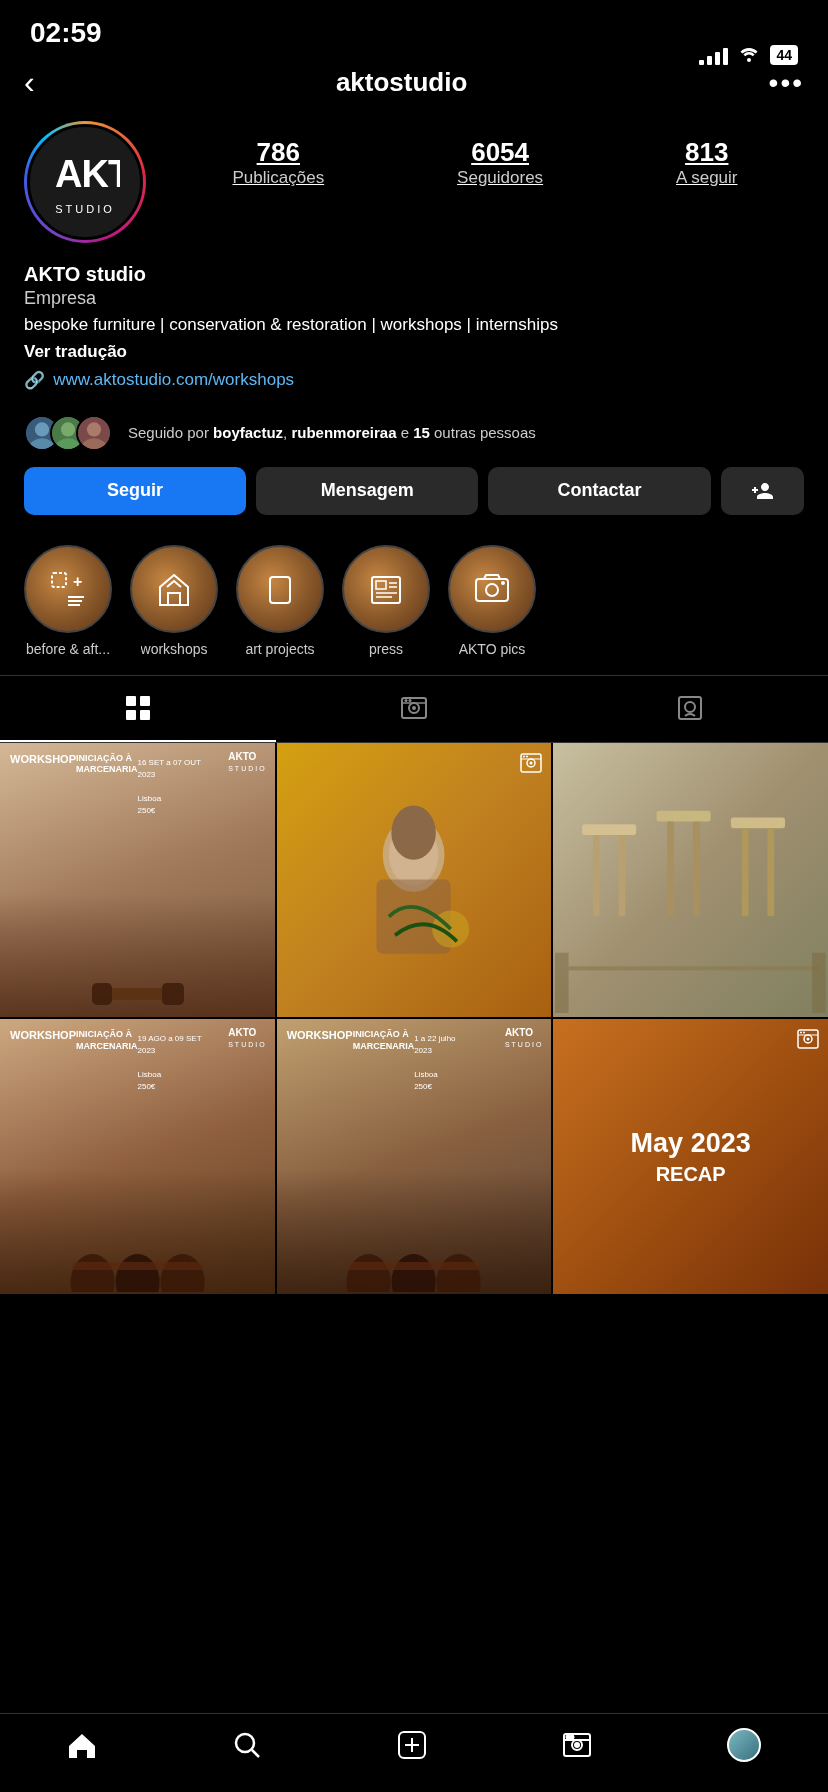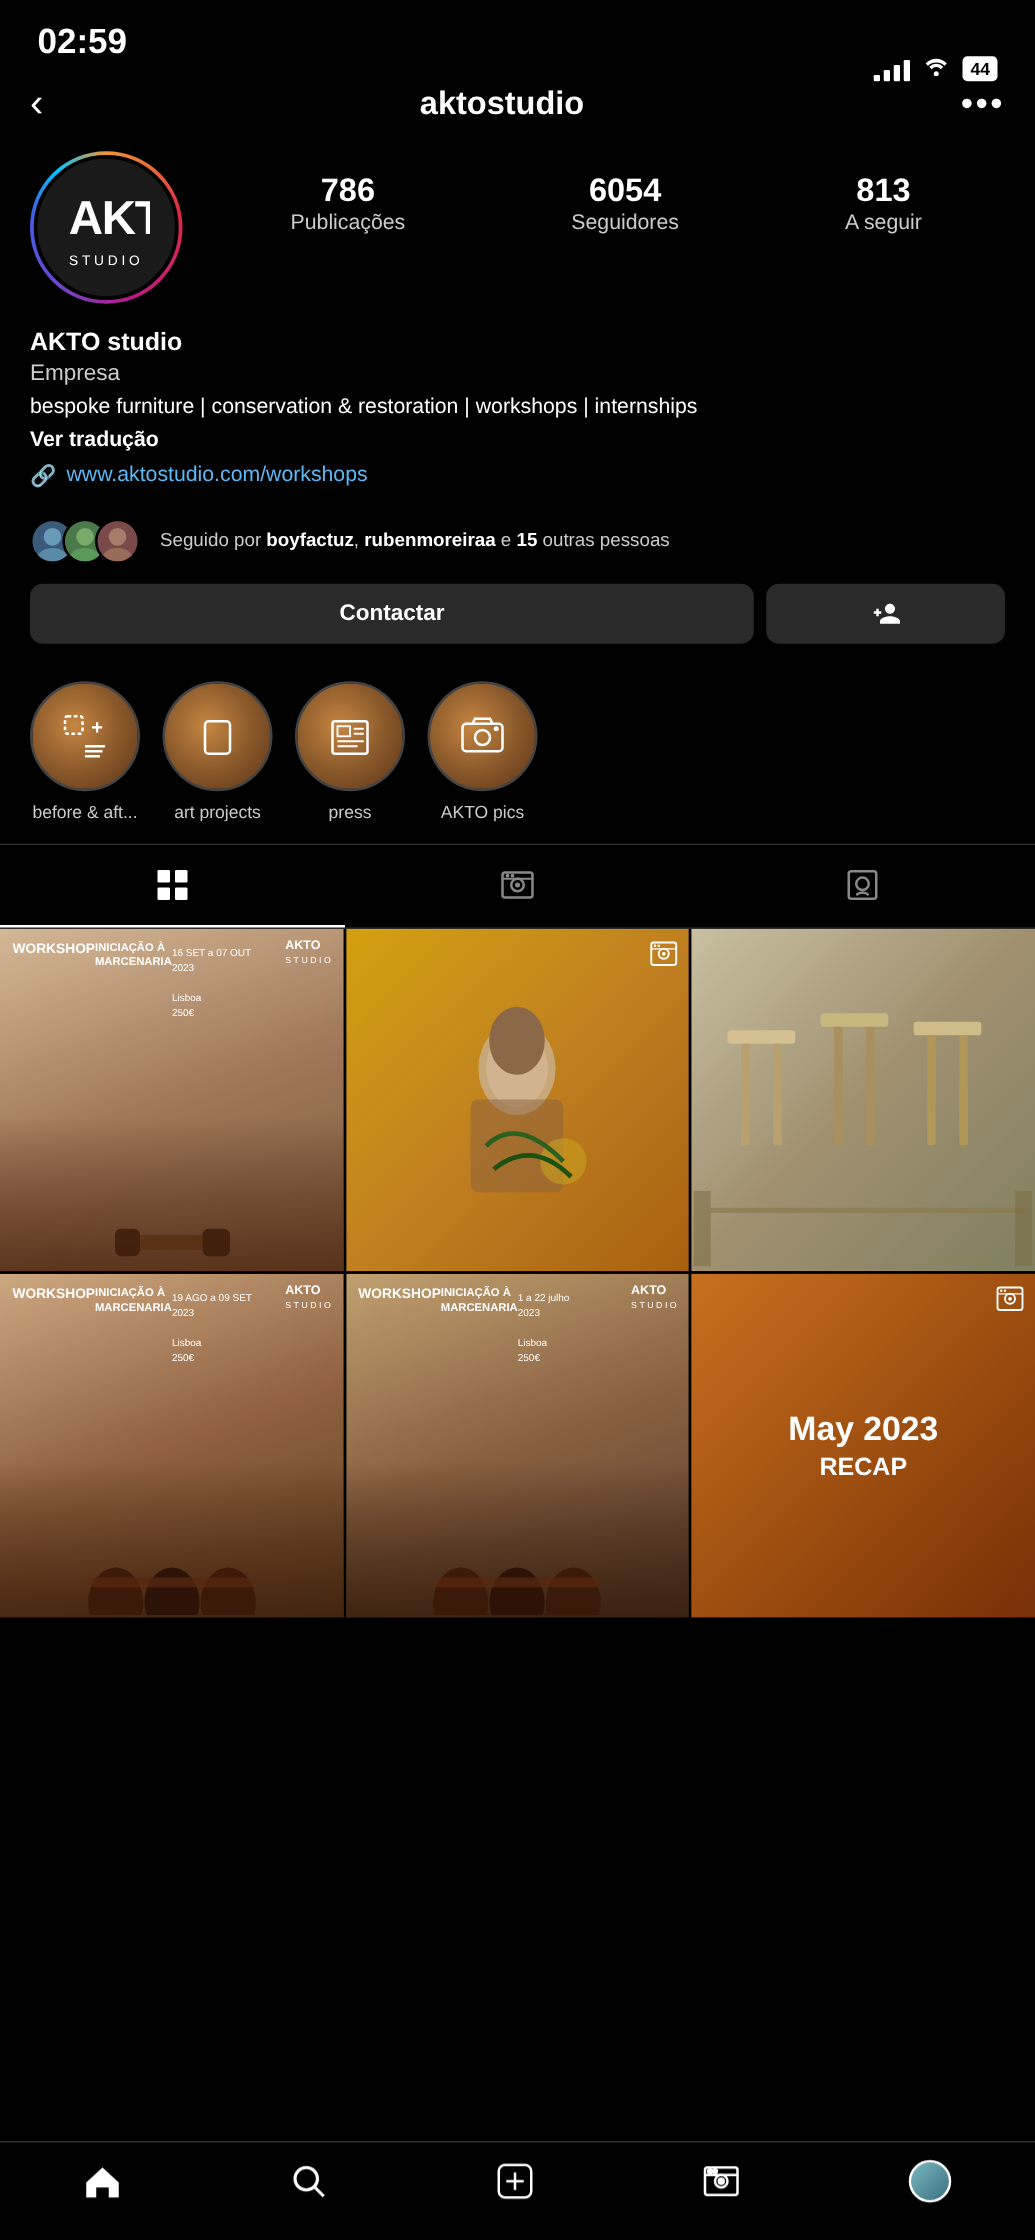--- a/index.html
+++ b/index.html
@@ -125,20 +125,21 @@
       font-weight: 300;
       letter-spacing: 3px;
     }
 
     .stats-container {
       flex: 1;
       display: flex;
       justify-content: space-around;
       align-items: center;
       padding-top: 16px;
+      text-decoration: underline;
     }
     .stat-item {
       text-align: center;
     }
     .stat-number {
       font-size: 26px;
       font-weight: 700;
       display: block;
     }
     .stat-label {
@@ -488,20 +489,22 @@
           <ellipse cx="18" cy="34" rx="14" ry="10" fill="#9a6a5a"></ellipse>
         </svg>
     </div>
   </div>
   <div class="followers-text">
     <span>Seguido por </span><strong>boyfactuz</strong>, <strong>rubenmoreiraa</strong> e <strong>15</strong><span> outras pessoas</span>
   </div>
 </div>
 
 <div class="action-buttons">
+  <button class="btn-follow">Seguir</button>
+  <button class="btn-secondary">Mensagem</button>
   <button class="btn-secondary">Contactar</button>
   <button class="btn-icon">
     <svg width="24" height="24" viewBox="0 0 24 24" fill="white">
       <path d="M15 12c2.2 0 4-1.8 4-4s-1.8-4-4-4-4 1.8-4 4 1.8 4 4 4zm-9-2V8H4v2H2v2h2v2h2v-2h2v-2H6zm9 4c-2.7 0-8 1.3-8 4v2h16v-2c0-2.7-5.3-4-8-4z"></path>
     </svg>
   </button>
 </div>
 
 <div class="highlights">
 
@@ -511,20 +514,30 @@
         <rect x="6" y="6" width="14" height="14" rx="2" stroke="white" stroke-width="2" fill="none" stroke-dasharray="3 2"></rect>
         <text x="27" y="20" fill="white" font-size="16" font-weight="bold">+</text>
         <line x1="22" y1="30" x2="38" y2="30" stroke="white" stroke-width="2"></line>
         <line x1="22" y1="34" x2="36" y2="34" stroke="white" stroke-width="2"></line>
         <line x1="22" y1="38" x2="34" y2="38" stroke="white" stroke-width="2"></line>
       </svg>
     </div>
     <span class="highlight-label">before &amp; aft...</span>
   </div>
 
+  <div class="highlight-item">
+    <div class="highlight-circle wood-bg">
+      <svg width="44" height="44" viewBox="0 0 44 44" fill="none">
+        <path d="M22 8 L36 20 L36 38 L8 38 L8 20 Z" stroke="white" stroke-width="2" fill="none"></path>
+        <rect x="16" y="26" width="12" height="12" stroke="white" stroke-width="2" fill="none"></rect>
+        <path d="M15 20 L22 14 L29 20" stroke="white" stroke-width="2" fill="none"></path>
+      </svg>
+    </div>
+    <span class="highlight-label">workshops</span>
+  </div>
 
   <div class="highlight-item">
     <div class="highlight-circle wood-bg">
       <svg width="44" height="44" viewBox="0 0 44 44" fill="none">
         <rect x="12" y="10" width="20" height="26" rx="3" stroke="white" stroke-width="2" fill="none"></rect>
       </svg>
     </div>
     <span class="highlight-label">art projects</span>
   </div>
 

